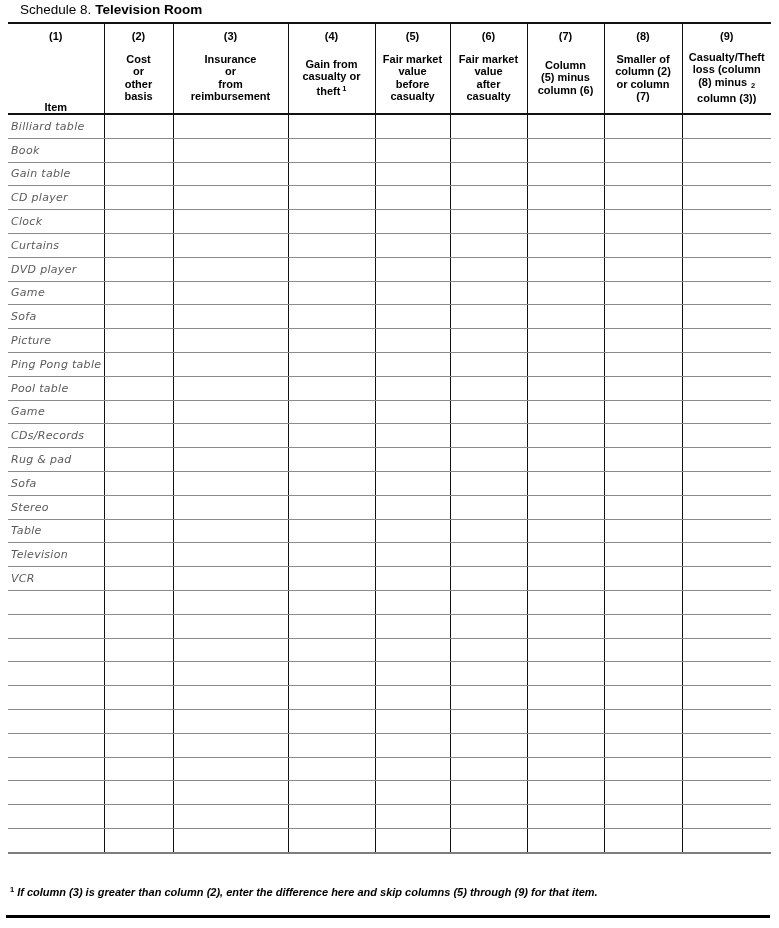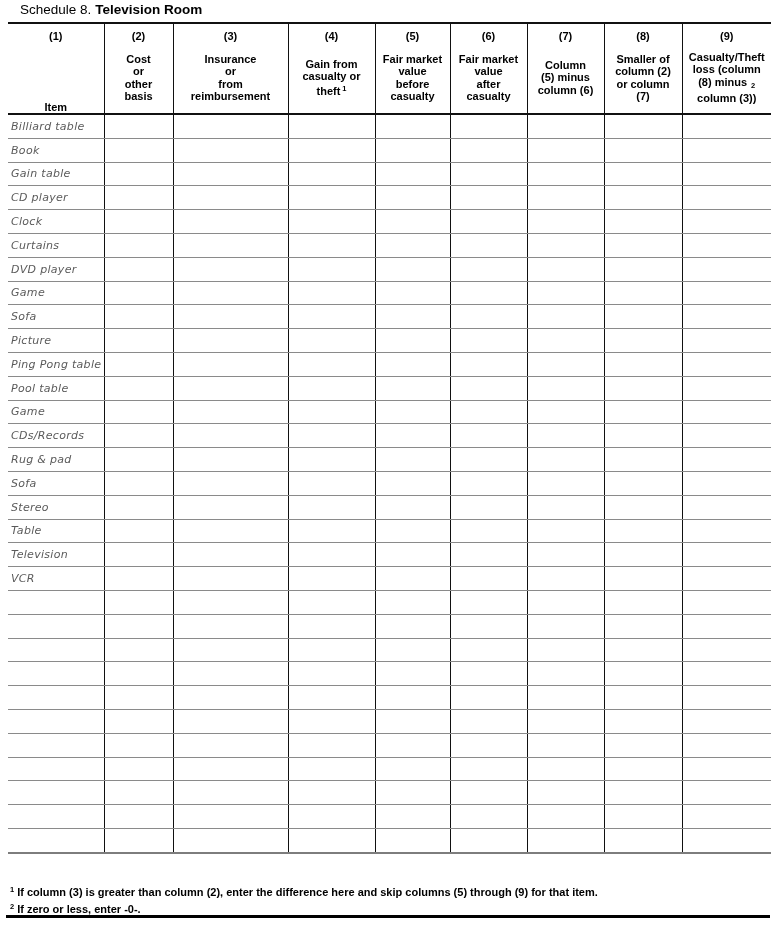--- a/index.html
+++ b/index.html
@@ -79,21 +79,21 @@
   .footnotes {
     position: absolute;
     left: 10px;
     top: 883px;
     font-size: 11px;
     font-weight: bold;
     line-height: 14.5px;
     white-space: nowrap;
   }
   .fn .fnm { font-size: 7.5px; vertical-align: 4px; }
-  .fn .fnt { margin-left: 3px; }
+  .fn .fnt { margin-left: 3px; font-style: italic; }
 
   .bottom-rule {
     position: absolute;
     left: 6px;
     top: 915px;
     width: 764px;
     height: 3px;
     background: #000;
   }
 </style>
@@ -540,20 +540,17 @@
           <td></td>
           <td></td>
         </tr>
       </tbody>
   </table>
 
   <div class="footnotes">
     <div class="fn">
       <span class="fnm">1</span><span class="fnt">If column (3) is greater than column (2), enter the difference here and skip columns (5) through (9) for that item.</span>
     </div>
-    <div class="fn">
-      <span class="fnm">2</span><span class="fnt">If zero or less, enter -0-.</span>
-    </div>
   </div>
 
   <div class="bottom-rule"></div>
 
 </div>
 
 </body></html>

